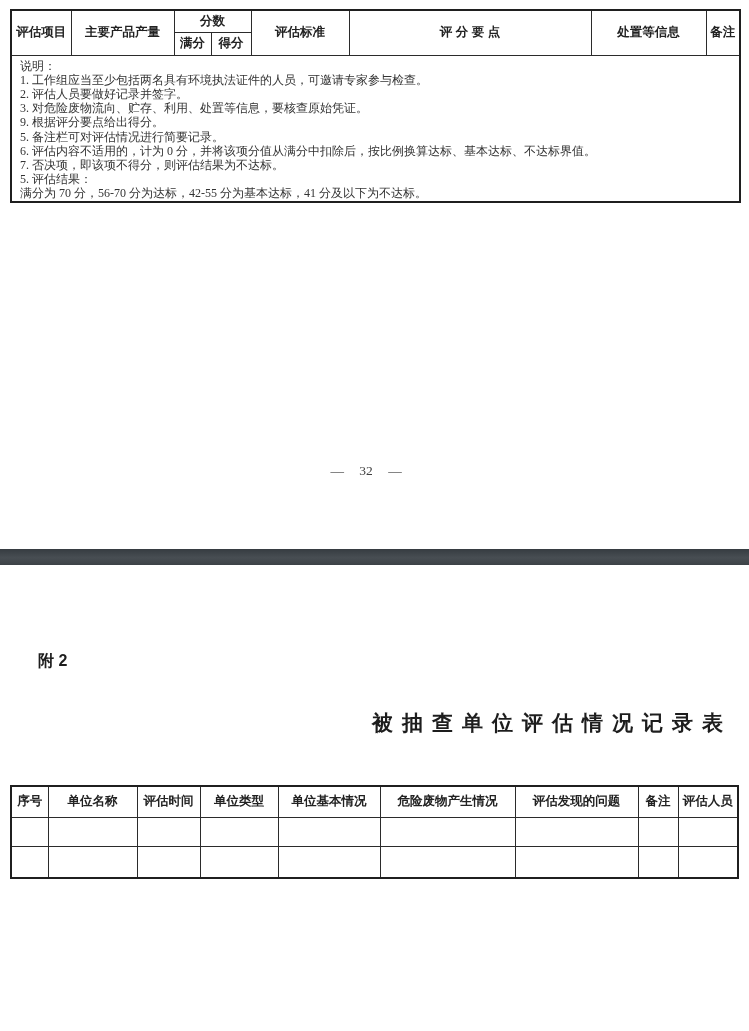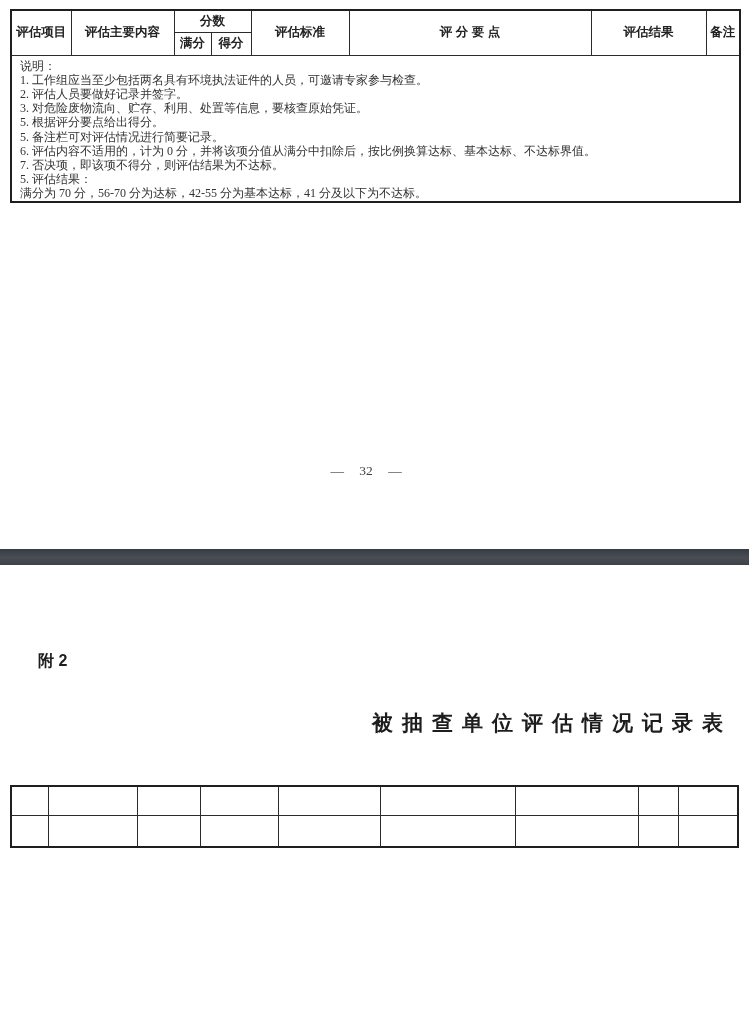--- a/index.html
+++ b/index.html
@@ -118,38 +118,38 @@
           <col style="width:37px">
           <col style="width:40px">
         <col style="width:98px">
           <col style="width:242px">
           <col style="width:115px">
           <col style="width:34px">
       </colgroup>
       <tbody>
           <tr class="hdr row-top">
         <th rowspan="2">评估项目</th>
-        <th rowspan="2">评估主要内容</th>
+        <th rowspan="2">主要产品产量</th>
         <th colspan="2">分数</th>
         <th rowspan="2">评估标准</th>
         <th rowspan="2">评 分 要 点</th>
-        <th rowspan="2">评估结果</th>
+        <th rowspan="2">处置等信息</th>
         <th rowspan="2">备注</th>
       </tr>
       <tr class="hdr row-sub">
         <th>满分</th>
         <th>得分</th>
       </tr>
       <tr class="notes-row">
         <td colspan="8" class="notes">
           <div class="note-line">说明：</div>
           <div class="note-line">1. 工作组应当至少包括两名具有环境执法证件的人员，可邀请专家参与检查。</div>
           <div class="note-line">2. 评估人员要做好记录并签字。</div>
           <div class="note-line">3. 对危险废物流向、贮存、利用、处置等信息，要核查原始凭证。</div>
-          <div class="note-line">5. 根据评分要点给出得分。</div>
+          <div class="note-line">9. 根据评分要点给出得分。</div>
           <div class="note-line">5. 备注栏可对评估情况进行简要记录。</div>
           <div class="note-line">6. 评估内容不适用的，计为 0 分，并将该项分值从满分中扣除后，按比例换算达标、基本达标、不达标界值。</div>
           <div class="note-line">7. 否决项，即该项不得分，则评估结果为不达标。</div>
           <div class="note-line">5. 评估结果：</div>
           <div class="note-line">满分为 70 分，56-70 分为达标，42-55 分为基本达标，41 分及以下为不达标。</div>
         </td>
       </tr>
     </tbody>
       </table>
 
@@ -170,20 +170,31 @@
           <col style="width:89px">
           <col style="width:63px">
           <col style="width:78px">
         <col style="width:102px">
           <col style="width:135px">
           <col style="width:123px">
           <col style="width:40px">
           <col style="width:60px">
       </colgroup>
       <tbody>
+          <tr class="hdr2">
+        <th>序号</th>
+        <th>单位名称</th>
+        <th>评估时间</th>
+        <th>单位类型</th>
+        <th>单位基本情况</th>
+        <th>危险废物产生情况</th>
+        <th>评估发现的问题</th>
+        <th>备注</th>
+        <th>评估人员</th>
+      </tr>
       <tr class="empty-a">
         <td></td>
             <td></td>
         <td></td>
             <td></td>
         <td></td>
             <td></td>
         <td></td>
             <td></td>
         <td></td>

